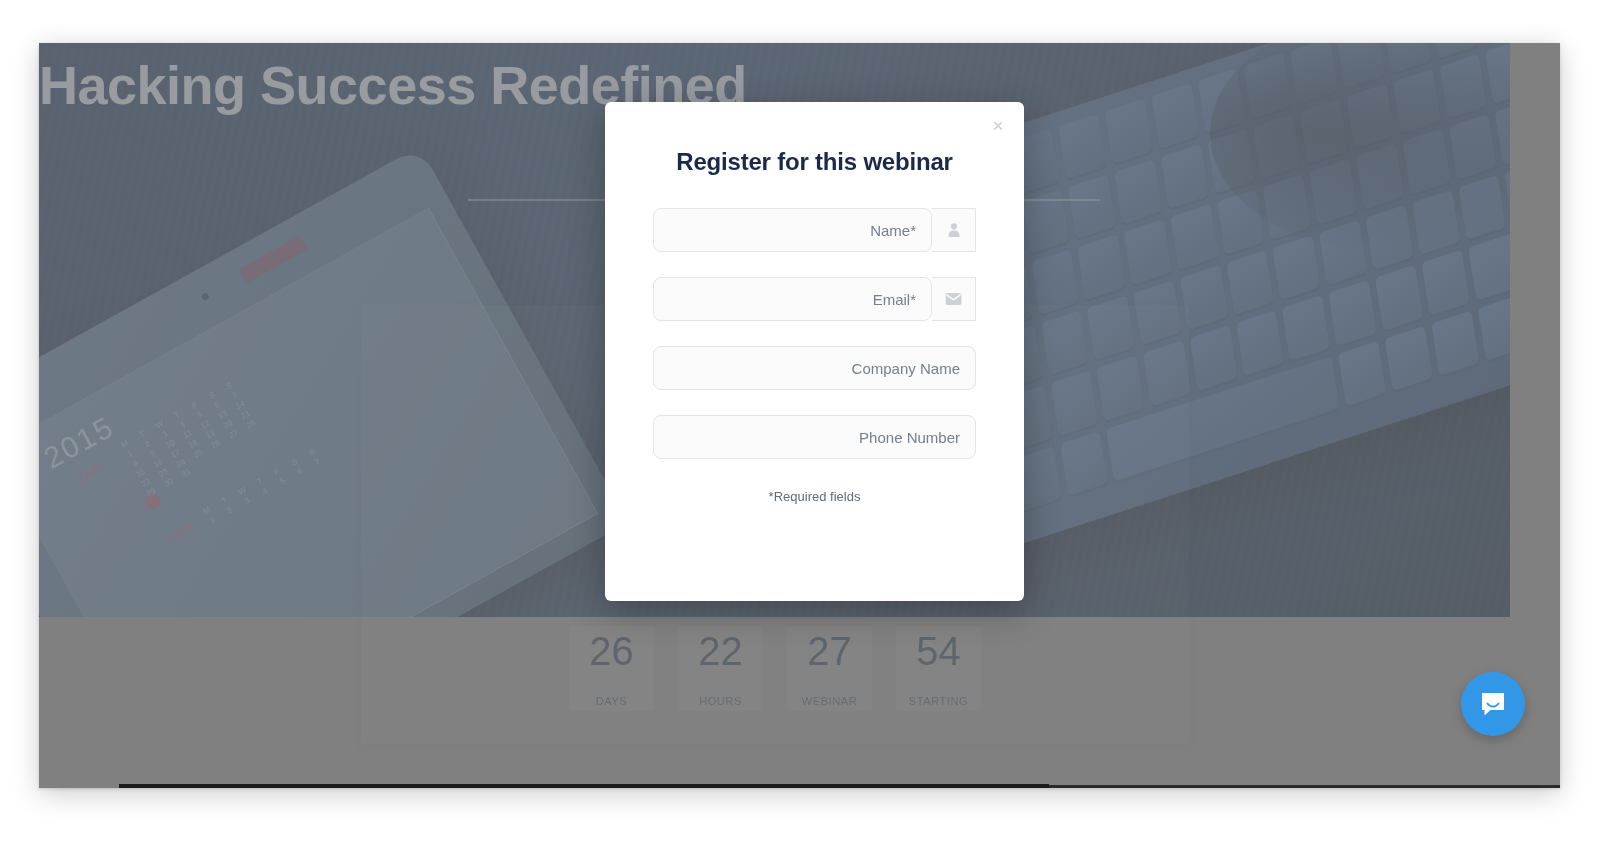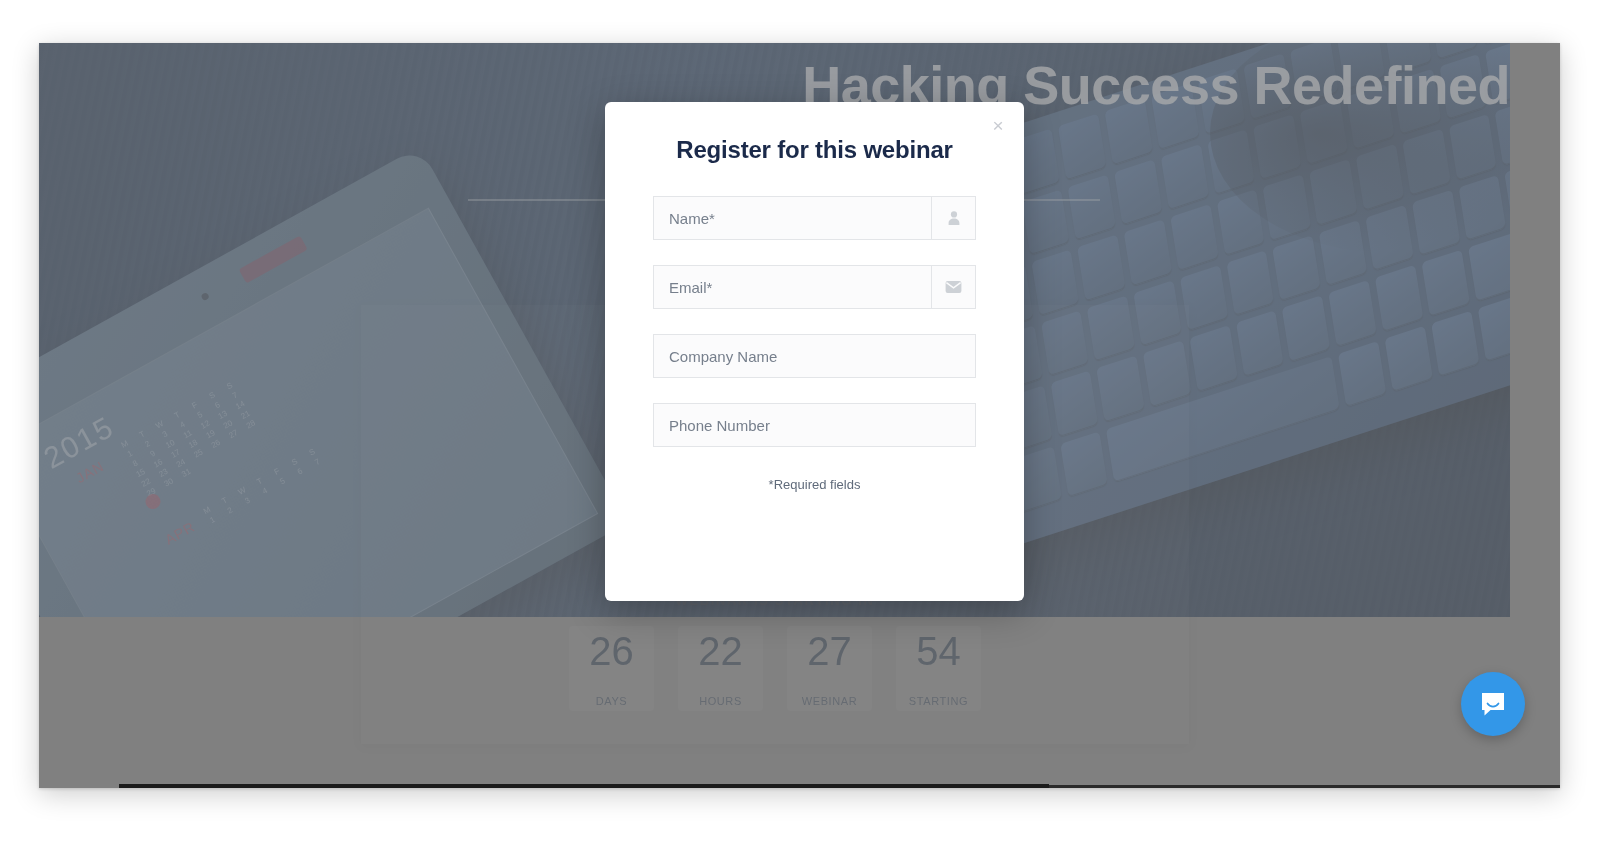--- a/index.html
+++ b/index.html
@@ -164,21 +164,21 @@
     background: radial-gradient(ellipse at 30% 50%, rgba(10,22,38,0.55) 0%, rgba(10,22,38,0) 72%);
     border-radius: 50%;
   }
 
   
   .hero-title {
     position: absolute;
     left: 0;
     top: 11px;
     width: 1471px;
-    text-align: right;
+    text-align: left;
     font-size: 54px;
     font-weight: bold;
     color: rgba(232,236,241,0.80);
     letter-spacing: -0.5px;
     white-space: nowrap;
   }
   .hero-divider {
     position: absolute;
     left: 429px;
     top: 156px;
@@ -290,41 +290,42 @@
     color: #c9ccd2;
     cursor: pointer;
     font-family: "Liberation Sans", sans-serif;
     line-height: 1;
   }
   .modal-title {
     text-align: center;
     font-size: 24px;
     font-weight: bold;
     color: #1b2a4a;
-    padding-top: 34px;
+    padding-top: 46px;
     letter-spacing: -0.2px;
   }
   .modal-form {
     padding: 32px 48px 0 48px;
   }
   .field-group {
     display: flex;
     margin-bottom: 25px;
   }
   .field-input {
     flex: 1;
     height: 44px;
     border: 1px solid #e3e5e8;
     background: #fbfbfc;
     padding: 0 15px;
     font-size: 15px;
     color: #5a6472;
     font-family: "Liberation Sans", sans-serif;
     outline: none;
-    border-radius: 0;
+    border-radius: 8px;
+    text-align: right;
   }
   .field-input::placeholder { color: #767f8c; opacity: 1; }
   .field-addon {
     width: 44px;
     height: 44px;
     border: 1px solid #e3e5e8;
     border-left: none;
     background: #fbfbfc;
     display: flex;
     align-items: center;

